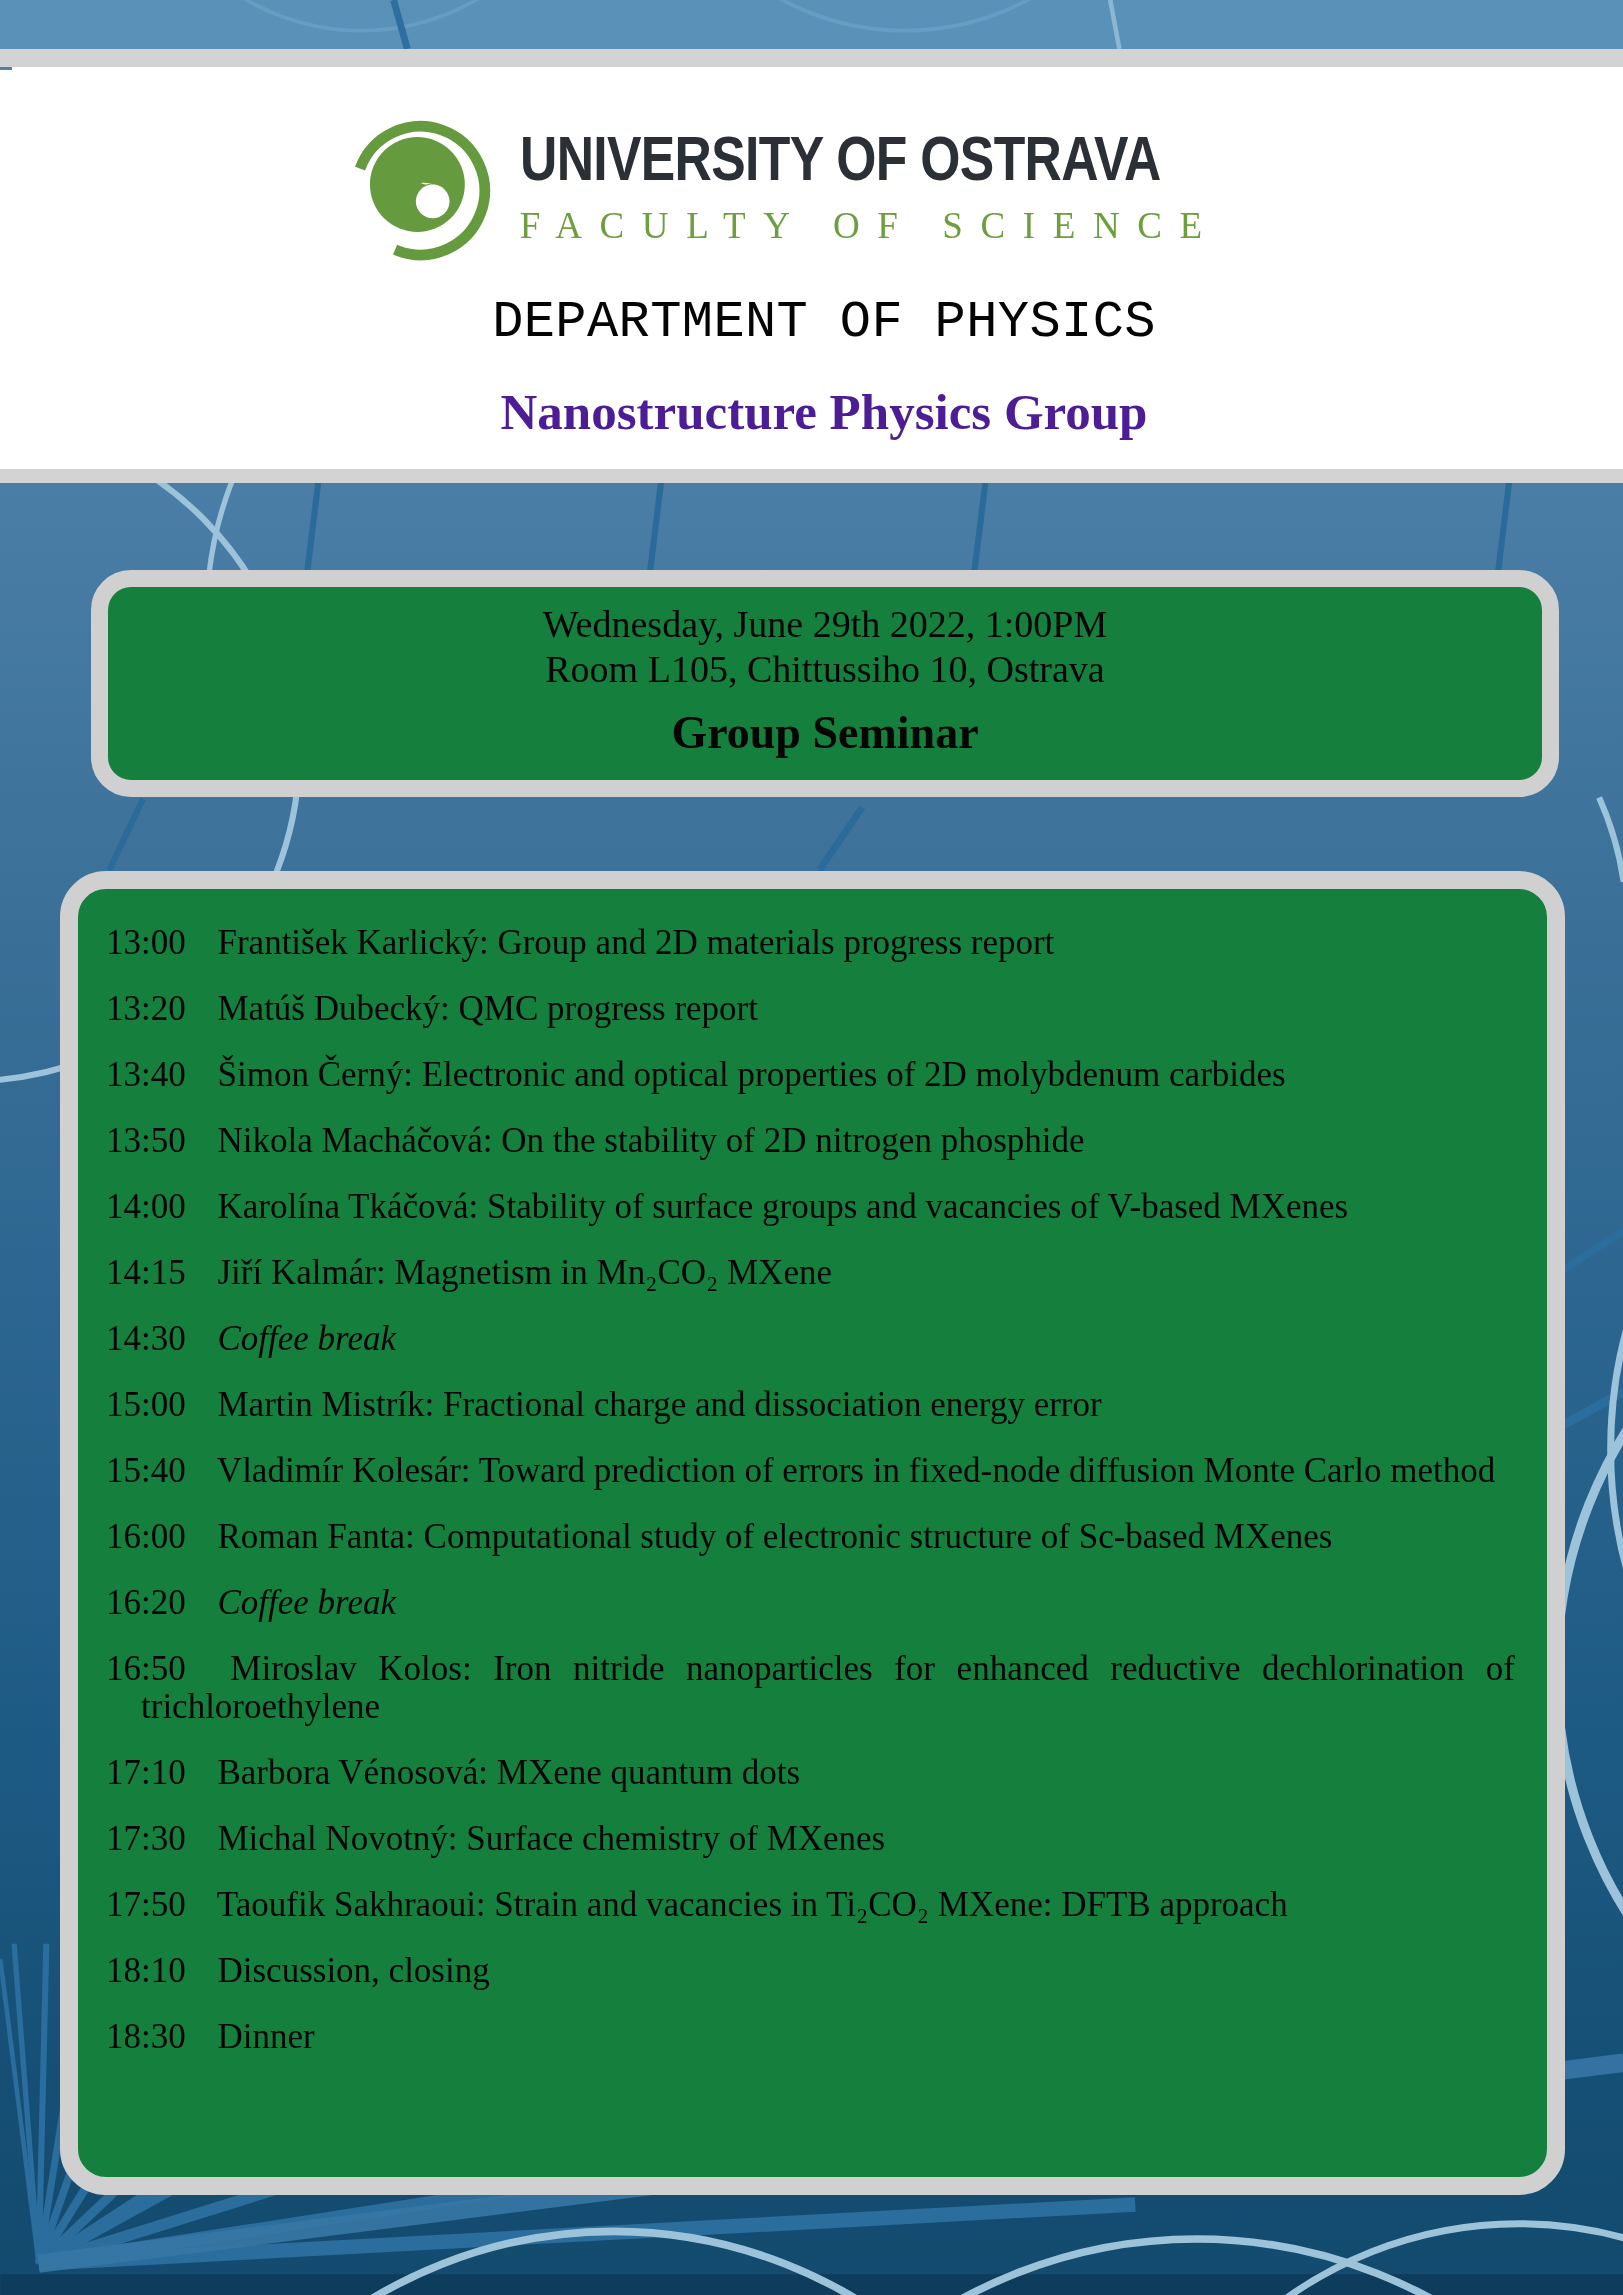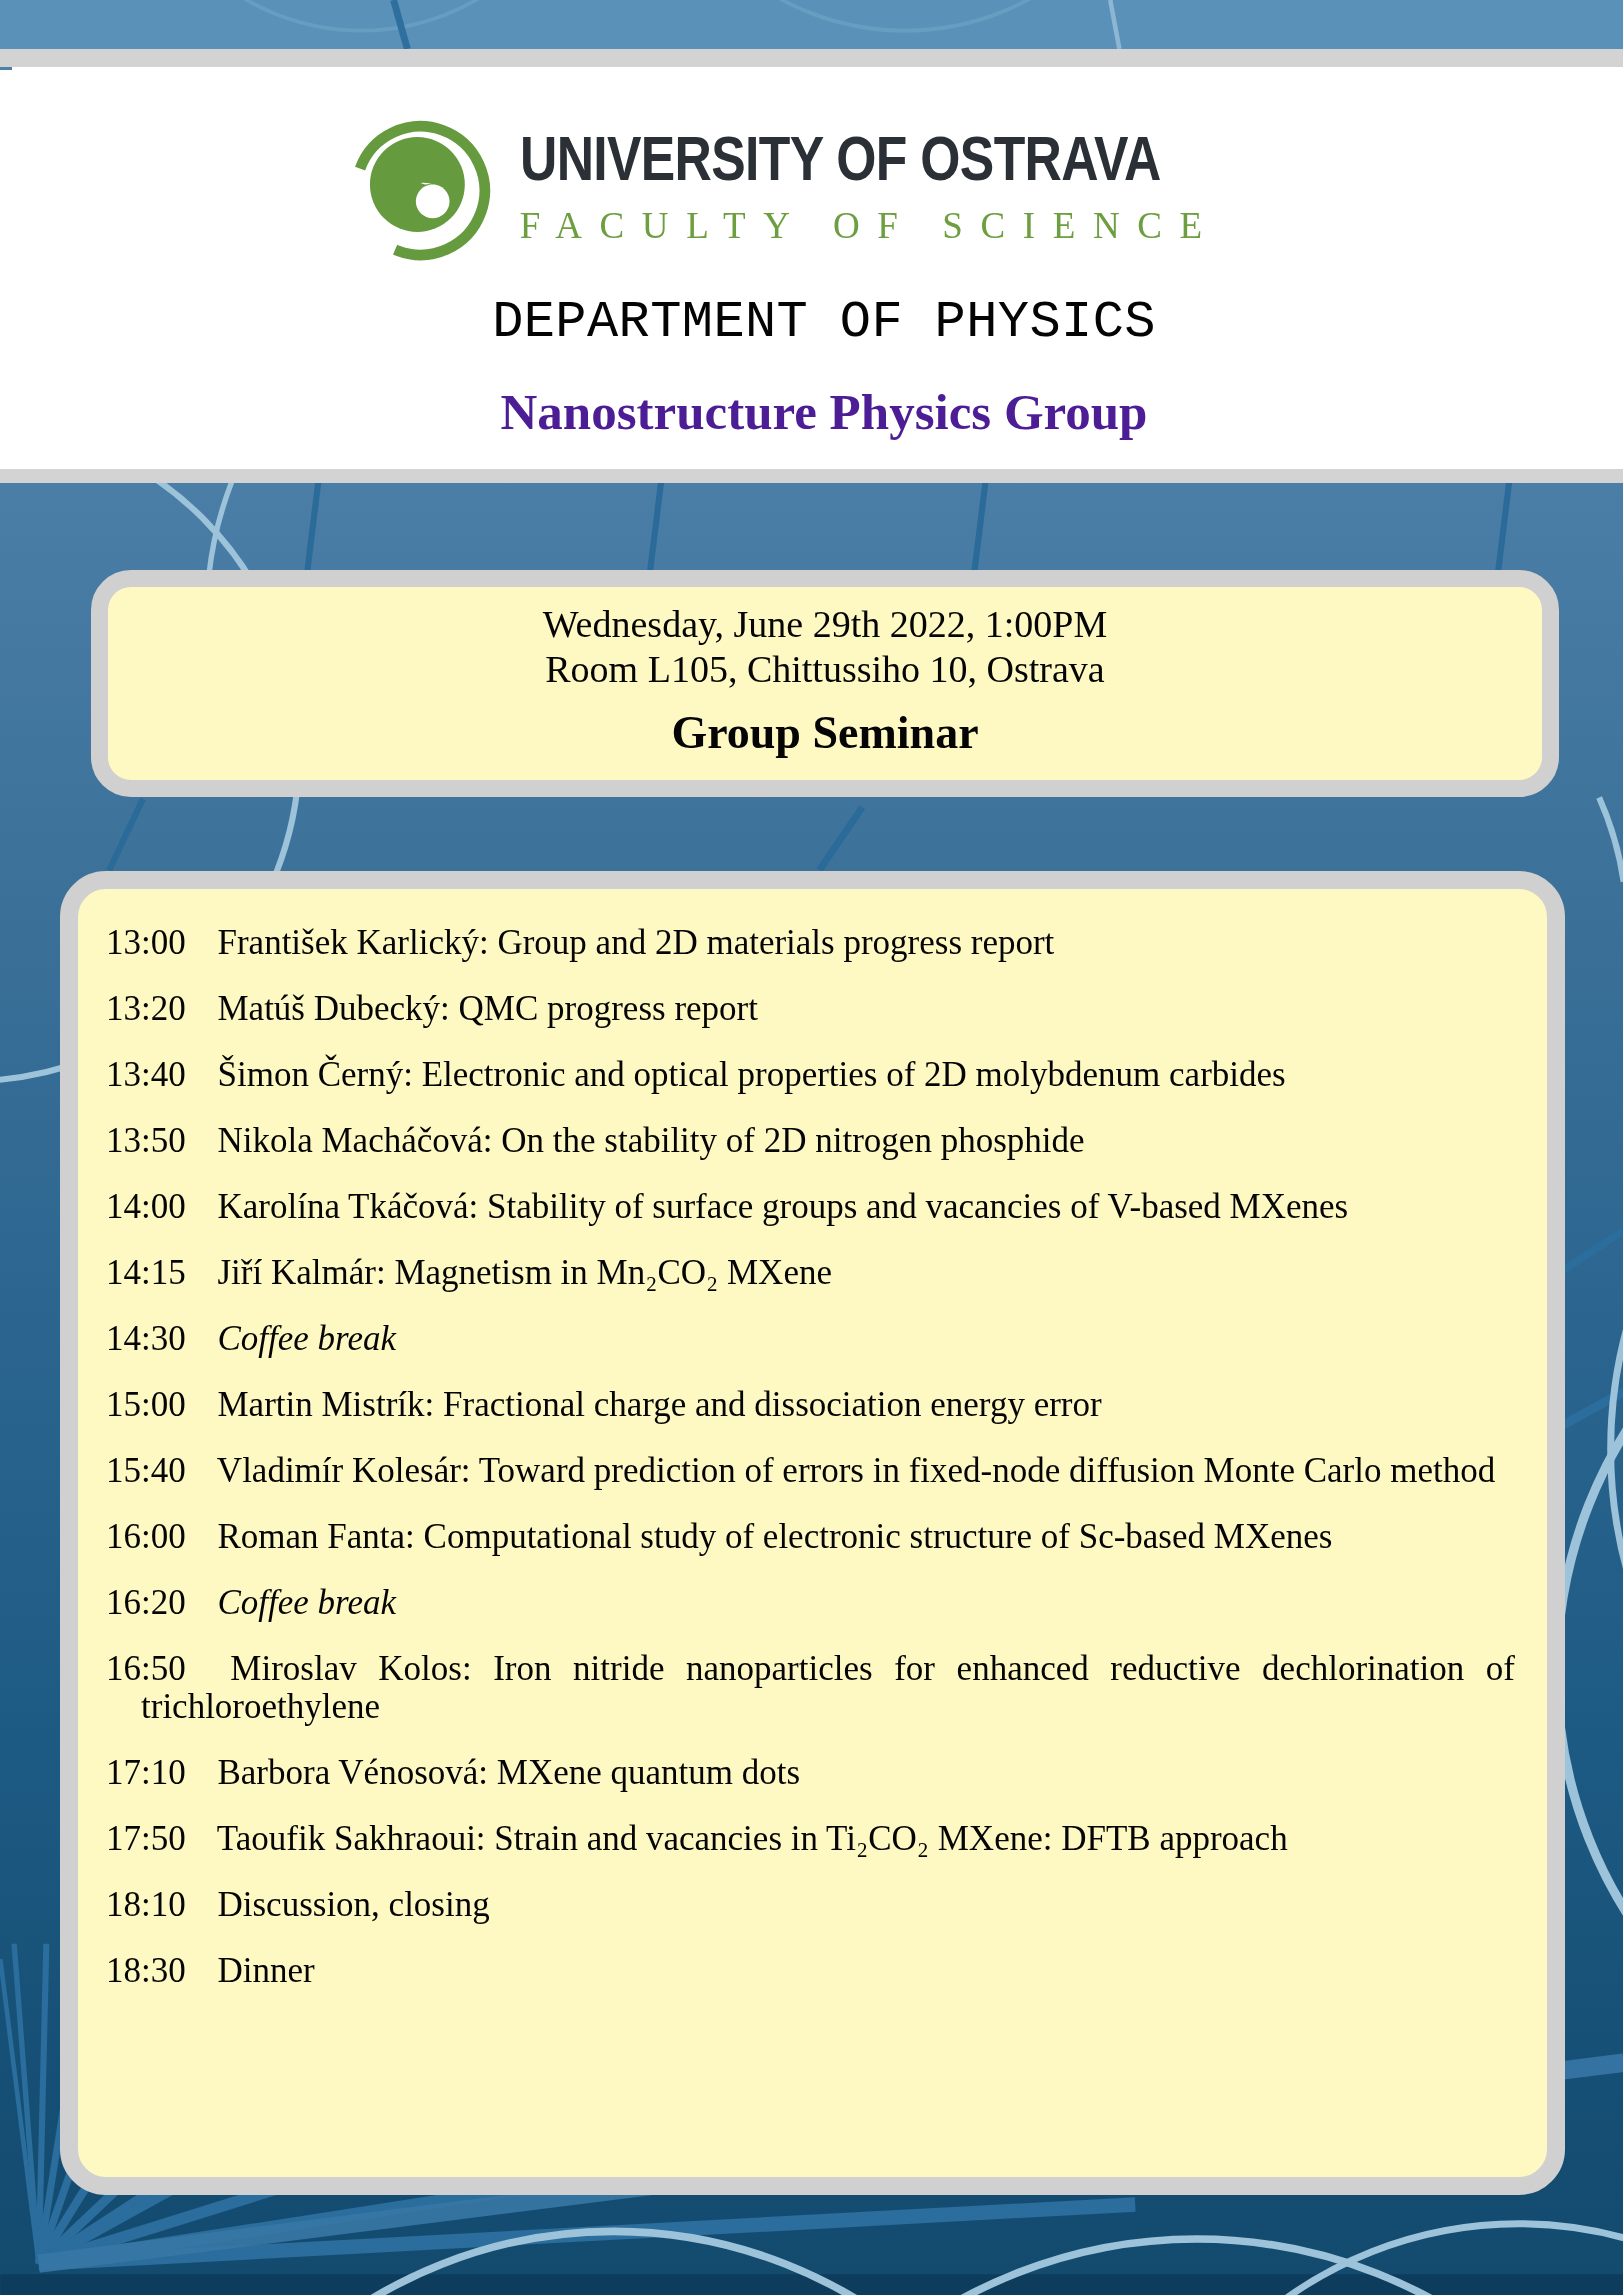--- a/index.html
+++ b/index.html
@@ -28,21 +28,21 @@
 
   .gray-band-bottom{position:absolute;left:0;top:469px;width:1624px;height:14.6px;background:#d3d3d3;}
 
   
   .body-bg{position:absolute;left:0;top:483px;width:1624px;height:1812px;
            background:linear-gradient(180deg,#4a7ea6 0%,#3c7199 22%,#2c6690 45%,
                        #1d5a83 70%,#164f75 88%,#134a6e 100%);}
   .decor{position:absolute;left:0;top:0;width:1624px;height:1812px;}
 
   
-  .card{position:absolute;background:#fef9c3;border-style:solid;border-color:#d0d0d0;box-sizing:border-box;}
+  .card{position:absolute;background:#15803d;border-style:solid;border-color:#d0d0d0;box-sizing:border-box;}
   .event-card{left:91px;top:570px;width:1468px;height:227px;border-width:17px;border-radius:40px;
               display:flex;flex-direction:column;align-items:center;justify-content:center;
               padding-top:4.6px;gap:1.5px;z-index:2;}
   .event-line{font-size:38px;color:#050505;line-height:44px;}
   .event-title{font-size:46px;font-weight:bold;color:#050505;line-height:74px;margin-top:3.1px;}
 
   .schedule-card{left:60px;top:871px;width:1505px;height:1324px;border-width:18.4px;border-radius:46px;
                  padding:35px 32px 0 28px;z-index:2;}
   .sched-item{margin:0 0 28px 0;font-size:35px;line-height:38px;color:#050505;
               text-align:justify;padding-left:35px;text-indent:-35px;}
@@ -158,20 +158,21 @@
   <p class="sched-item"><span class="time">15:40</span> <span class="title">Vladimír Kolesár: Toward prediction of errors in fixed-node diffusion Monte Carlo method</span></p>
 
   <p class="sched-item"><span class="time">16:00</span> <span class="title">Roman Fanta: Computational study of electronic structure of Sc-based MXenes</span></p>
 
   <p class="sched-item"><span class="time">16:20</span> <span class="title italic">Coffee break</span></p>
 
   <p class="sched-item"><span class="time">16:50</span> <span class="title">Miroslav Kolos: Iron nitride nanoparticles for enhanced reductive dechlorination of trichloroethylene</span></p>
 
   <p class="sched-item"><span class="time">17:10</span> <span class="title">Barbora Vénosová: MXene quantum dots</span></p>
 
+  <p class="sched-item"><span class="time">17:30</span> <span class="title">Michal Novotný: Surface chemistry of MXenes</span></p>
 
   <p class="sched-item"><span class="time">17:50</span> <span class="title">Taoufik Sakhraoui: Strain and vacancies in Ti₂CO₂ MXene: DFTB approach</span></p>
 
   <p class="sched-item"><span class="time">18:10</span> <span class="title">Discussion, closing</span></p>
 
   <p class="sched-item"><span class="time">18:30</span> <span class="title">Dinner</span></p>
 </div>
   </div>
 
 </div>

